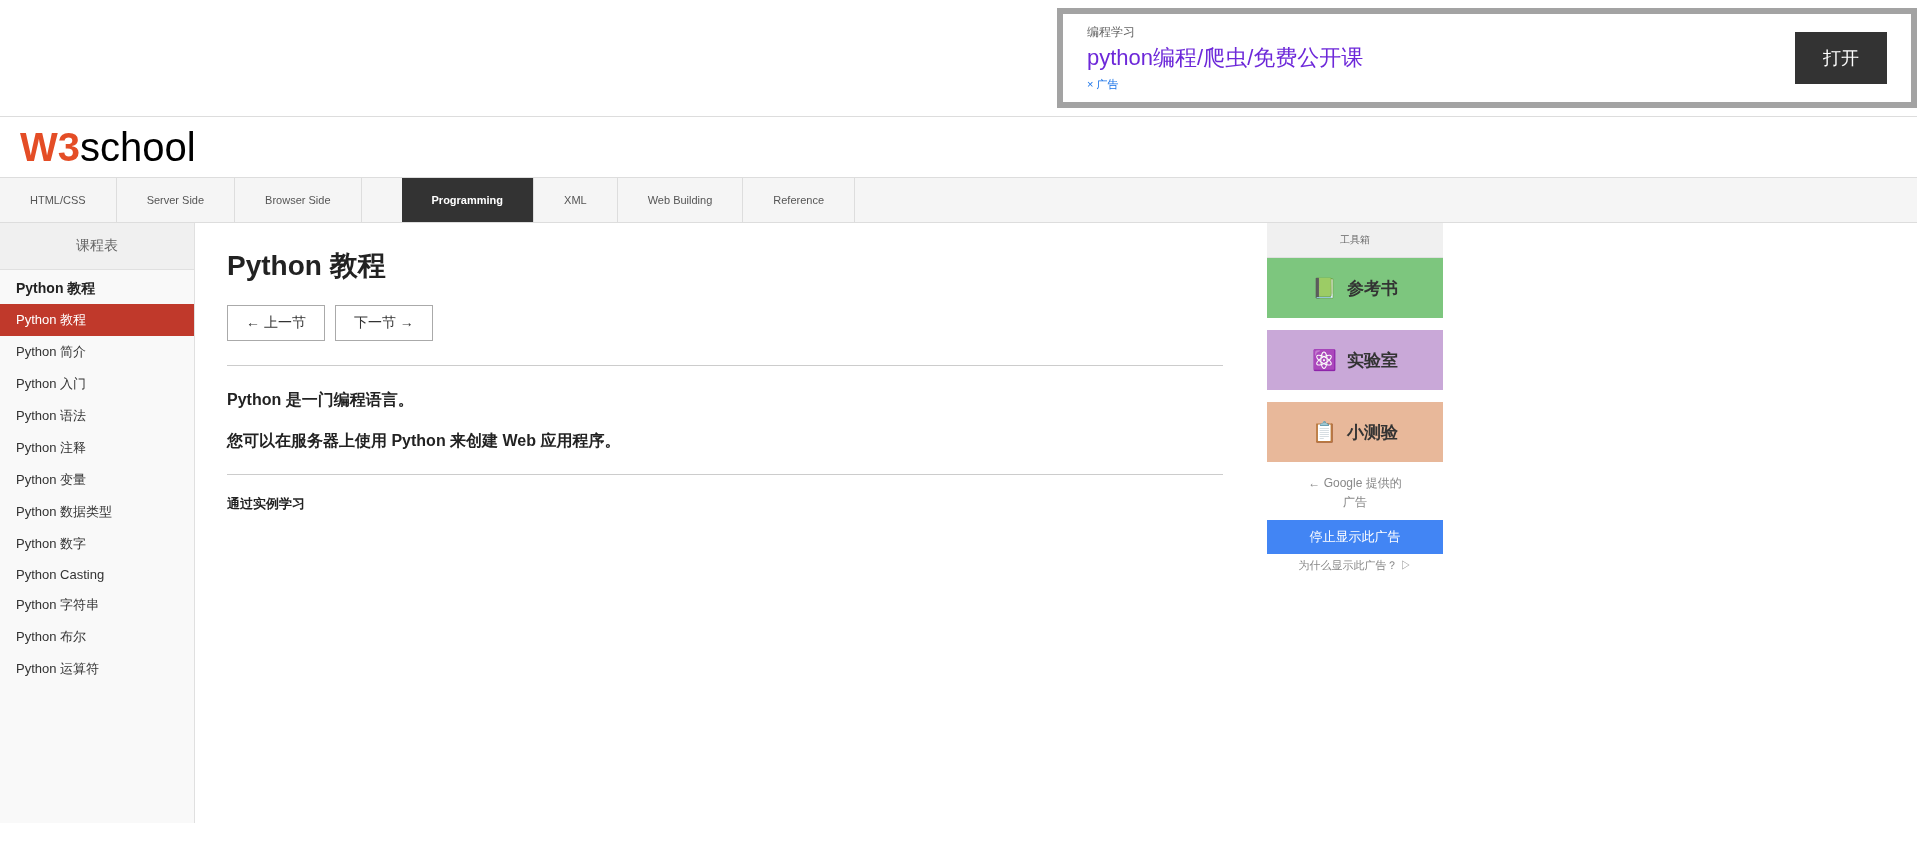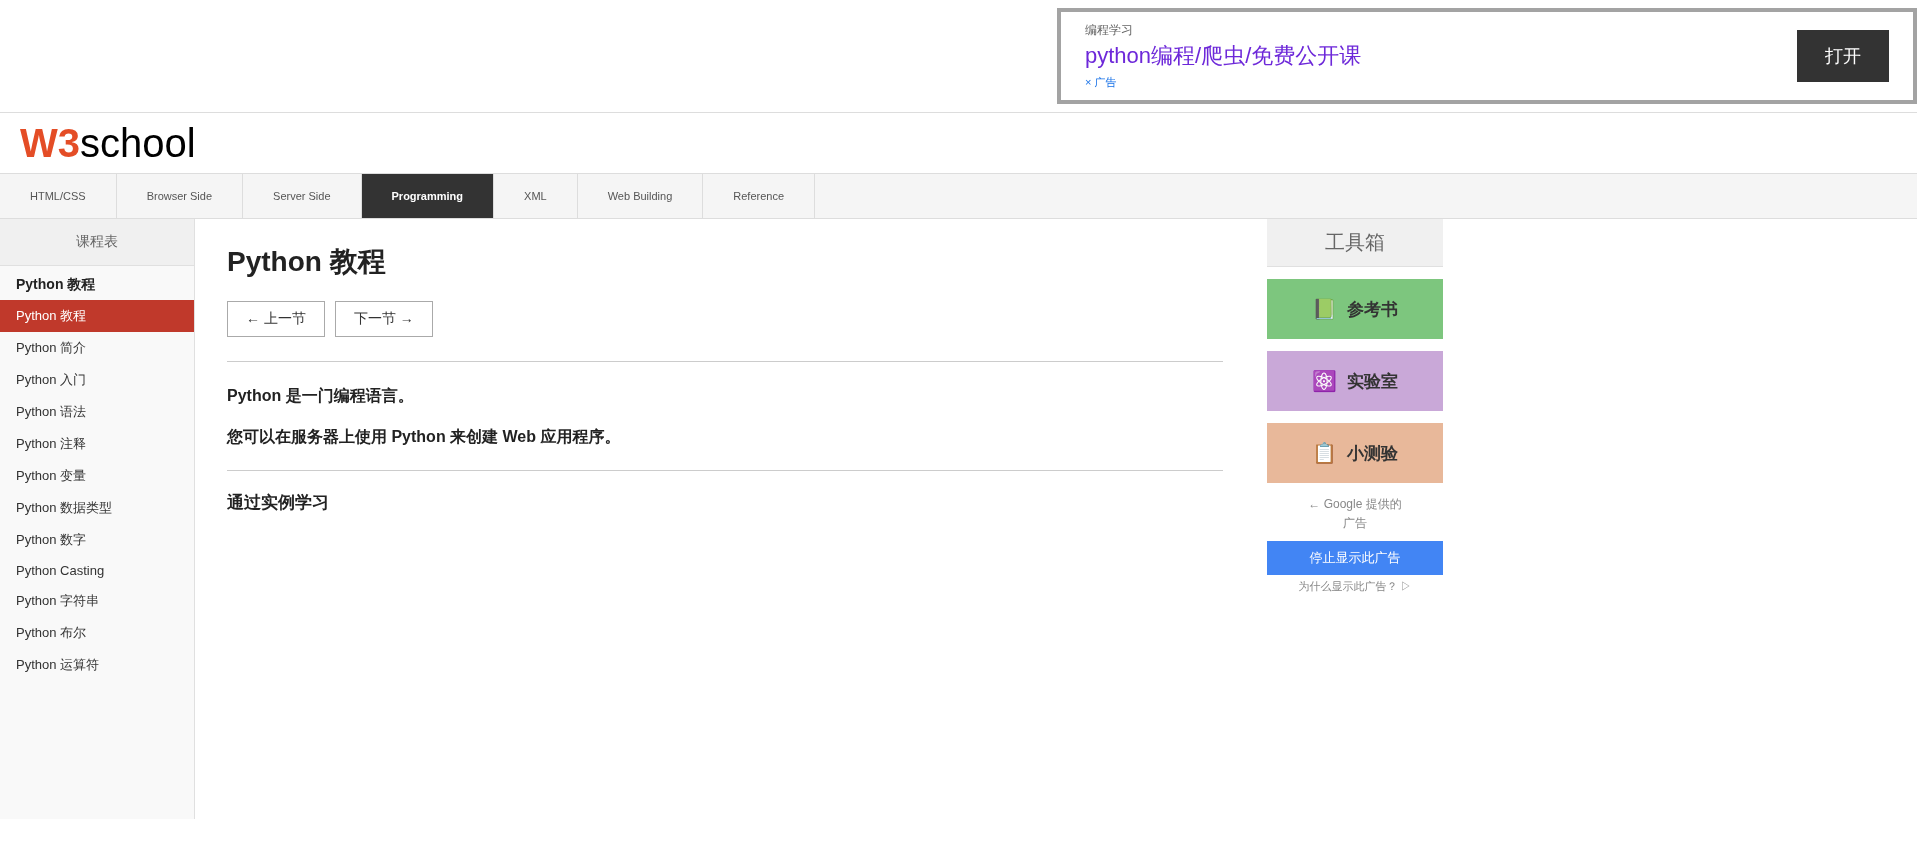--- a/index.html
+++ b/index.html
@@ -1,21 +1,21 @@
 <!DOCTYPE html>
 <html><head>
   <meta charset="utf-8">
   <style>
     * { margin: 0; padding: 0; box-sizing: border-box; }
     body { font-family: "Microsoft YaHei", Arial, sans-serif; background: #fff; font-size: 14px; color: #333; }
 
     
     .ad-banner {
       background: #fff;
-      border: 4px solid #a3a3a3;
+      border: 6px solid #a3a3a3;
       display: flex;
       align-items: center;
       justify-content: space-between;
       padding: 10px 24px;
       margin: 0 auto;
       width: 860px;
       position: relative;
       left: 50%;
       transform: translateX(-50%);
     }
@@ -65,20 +65,21 @@
       cursor: pointer;
       display: flex;
       align-items: center;
       border-right: 1px solid #ddd;
       white-space: nowrap;
     }
     .nav-item.active {
       background: #333;
       color: #fff;
       font-weight: bold;
+      margin-left: 40px;
     }
 
     
     .main-layout {
       display: flex;
       width: 100%;
       min-height: 600px;
     }
 
     
@@ -146,21 +147,21 @@
       margin: 20px 0;
     }
     .content-text {
       font-size: 16px;
       font-weight: bold;
       color: #222;
       margin-bottom: 14px;
       line-height: 1.7;
     }
     .section-title {
-      font-size: 17px;
+      font-size: 13px;
       font-weight: bold;
       color: #222;
       margin-bottom: 12px;
     }
     .section-desc {
       font-size: 14px;
       color: #333;
       margin-bottom: 16px;
       line-height: 1.8;
     }
@@ -239,22 +240,22 @@
 </div>
 
 <div class="header">
   <div class="logo">
     <span class="w3" style="color:#e44d26; font-size:40px; font-weight:900;">W3</span><span style="font-size:40px; font-weight:400;">school</span>
   </div>
 </div>
 
 <nav class="nav-bar">
   <div class="nav-item">HTML/CSS</div>
+  <div class="nav-item">Server Side</div>
   <div class="nav-item">Browser Side</div>
-  <div class="nav-item">Server Side</div>
   <div class="nav-item active">Programming</div>
   <div class="nav-item">XML</div>
   <div class="nav-item">Web Building</div>
   <div class="nav-item">Reference</div>
 </nav>
 
 <div class="main-layout">
 
   <aside class="sidebar">
     <div class="sidebar-header">课程表</div>
@@ -286,21 +287,21 @@
     <p class="content-text">Python 是一门编程语言。</p>
     <p class="content-text">您可以在服务器上使用 Python 来创建 Web 应用程序。</p>
 
     <hr class="divider">
 
     <h2 class="section-title">通过实例学习</h2>
 
   </main>
 
   <aside class="toolbox">
-    <div style="background:#f0f0f0; border-bottom:1px solid #e0e0e0; text-align:center; padding:10px 0; font-size:20px; color:#666; margin-bottom:12px;">工具箱</div>
+    <div style="background:#f0f0f0; border-bottom:1px solid #e0e0e0; text-align:center; padding:10px 0; font-size:10px; color:#666; margin-bottom:0;">工具箱</div>
 
     <button class="tool-btn green">
       <span style="font-size:20px;">📗</span>
       <span>参考书</span>
     </button>
 
     <button class="tool-btn purple">
       <span style="font-size:20px;">⚛️</span>
       <span>实验室</span>
     </button>

